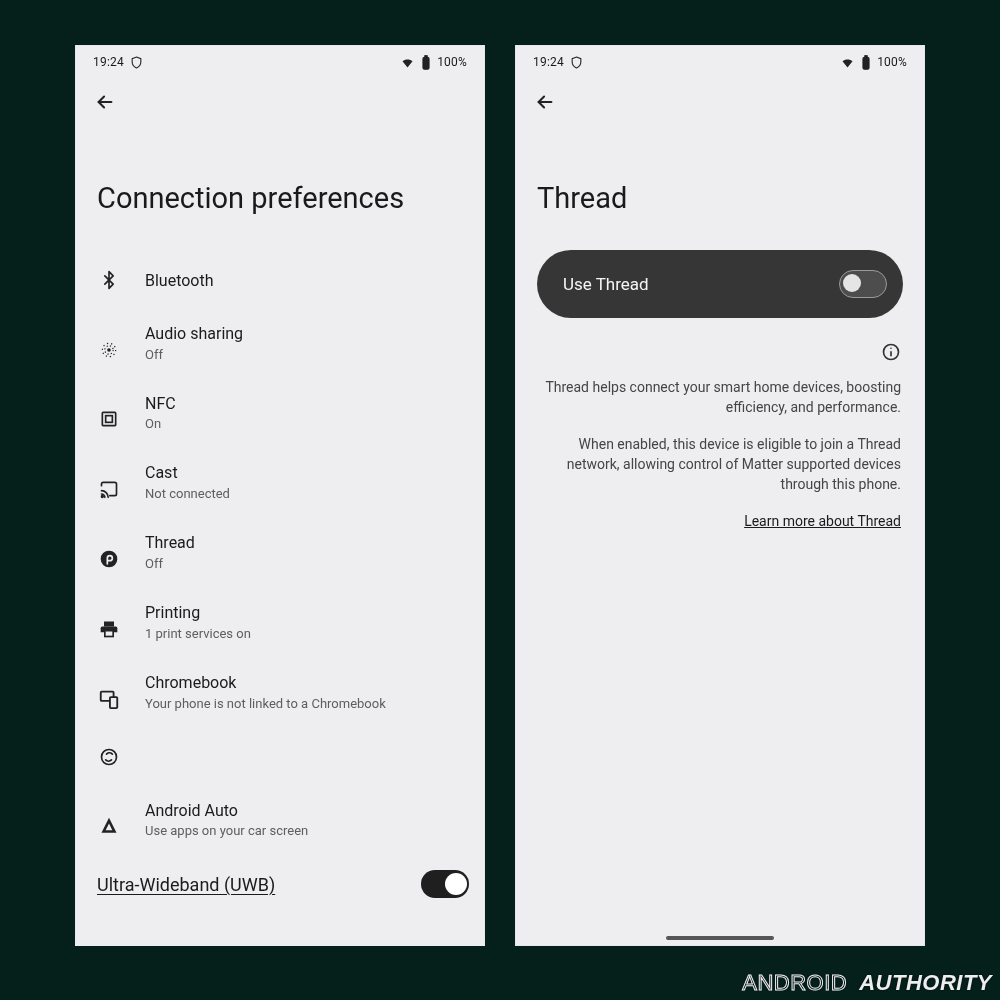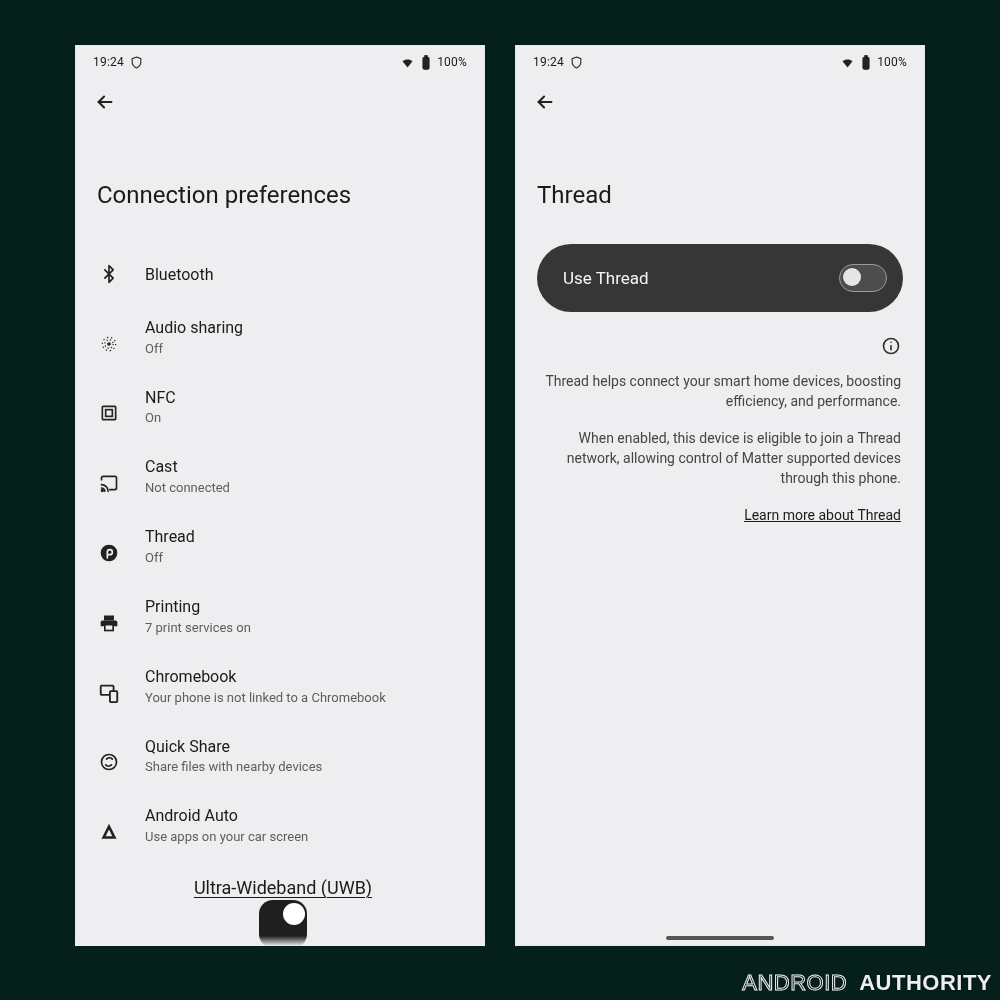--- a/index.html
+++ b/index.html
@@ -55,21 +55,21 @@
     display:flex;
     align-items:center;
   }
   .back{
     width:32px;height:32px;
     display:flex;align-items:center;justify-content:center;
     border-radius:50%;
     cursor:pointer;
   }
   .title{
-    font-size:24px;
+    font-size:29px;
     font-weight:400;
     padding:60px 22px 34px 22px;
     line-height:1.2;
   }
   
   .list{padding:0 0 0 0;}
   .row{
     display:flex;
     align-items:flex-end;
     gap:24px;
@@ -79,21 +79,21 @@
   }
   .row .ico{
     width:24px;height:24px;
     display:flex;align-items:center;justify-content:center;
     flex:0 0 24px;
     color:#222;
   }
   .row .txt{flex:1;min-width:0;}
   .row .label{font-size:16px;line-height:1.3;color:#1b1b1b;}
   .row .sub{font-size:13px;color:var(--muted);margin-top:2px;}
-  .row.noicon{padding-left:22px;gap:0;padding-right:16px;flex-direction:column;}
+  .row.noicon{padding-left:22px;gap:0;padding-right:16px;}
   .row.noicon .label{font-size:18px;}
   
   .toggle{
     position:relative;
     width:48px;height:28px;
     border-radius:14px;
     background:#1f1f1f;
     flex:0 0 48px;
   }
   .toggle .knob{
@@ -139,21 +139,21 @@
   }
   
   .wm{
     position:absolute;right:8px;bottom:4px;
     color:#eee;font-size:22px;letter-spacing:.5px;
     font-family:"Arial Black",Arial,sans-serif;
     text-shadow:0 0 2px rgba(0,0,0,.6);
     display:flex;gap:12px;align-items:baseline;
   }
   .wm .w1{font-weight:400;-webkit-text-stroke:1px #eee;color:transparent;}
-  .wm .w2{font-weight:900;}
+  .wm .w2{font-weight:900;font-style:italic;}
   .fade{
     position:absolute;left:0;right:0;bottom:0;height:10px;
     background:linear-gradient(to bottom,rgba(238,237,240,0),var(--screen));
     pointer-events:none;
   }
 </style>
 </head>
 <body>
 
 <div class="stage">
@@ -268,21 +268,21 @@
       <div class="row">
         <span class="ico">
           <svg width="20" height="20" viewBox="0 0 24 24" fill="#222">
               <path d="M6 9V3h12v6"></path>
               <path d="M4 9h16a2 2 0 012 2v5H2v-5a2 2 0 012-2z"></path>
               <rect x="7" y="14" width="10" height="7" fill="#eeedf0" stroke="#222" stroke-width="2"></rect>
             </svg>
         </span>
         <div class="txt">
           <div class="label">Printing</div>
-          <div class="sub">7 print services on</div>
+          <div class="sub">1 print services on</div>
         </div>
       </div>
 
       <div class="row">
         <span class="ico">
           <svg width="22" height="22" viewBox="0 0 24 24" fill="none" stroke="#222" stroke-width="2">
               <rect x="3" y="4" width="14" height="10" rx="1"></rect>
               <rect x="13" y="10" width="8" height="12" rx="1" fill="#eeedf0"></rect>
             </svg>
         </span>
@@ -293,24 +293,20 @@
       </div>
 
       <div class="row">
         <span class="ico">
           <svg width="20" height="20" viewBox="0 0 24 24" fill="none" stroke="#222" stroke-width="2" stroke-linecap="round">
               <circle cx="12" cy="12" r="9"></circle>
               <path d="M9 8.5c2-2 5-2 7 0"></path>
               <path d="M15 15.5c-2 2-5 2-7 0"></path>
             </svg>
         </span>
-        <div class="txt">
-          <div class="label">Quick Share</div>
-          <div class="sub">Share files with nearby devices</div>
-        </div>
       </div>
 
       <div class="row">
         <span class="ico">
           <svg width="20" height="20" viewBox="0 0 24 24" fill="#222">
               <path d="M12 2l9 18H3L12 2z"></path>
               <path d="M12 9l-4 8h8l-4-8z" fill="#eeedf0"></path>
             </svg>
         </span>
         <div class="txt">

